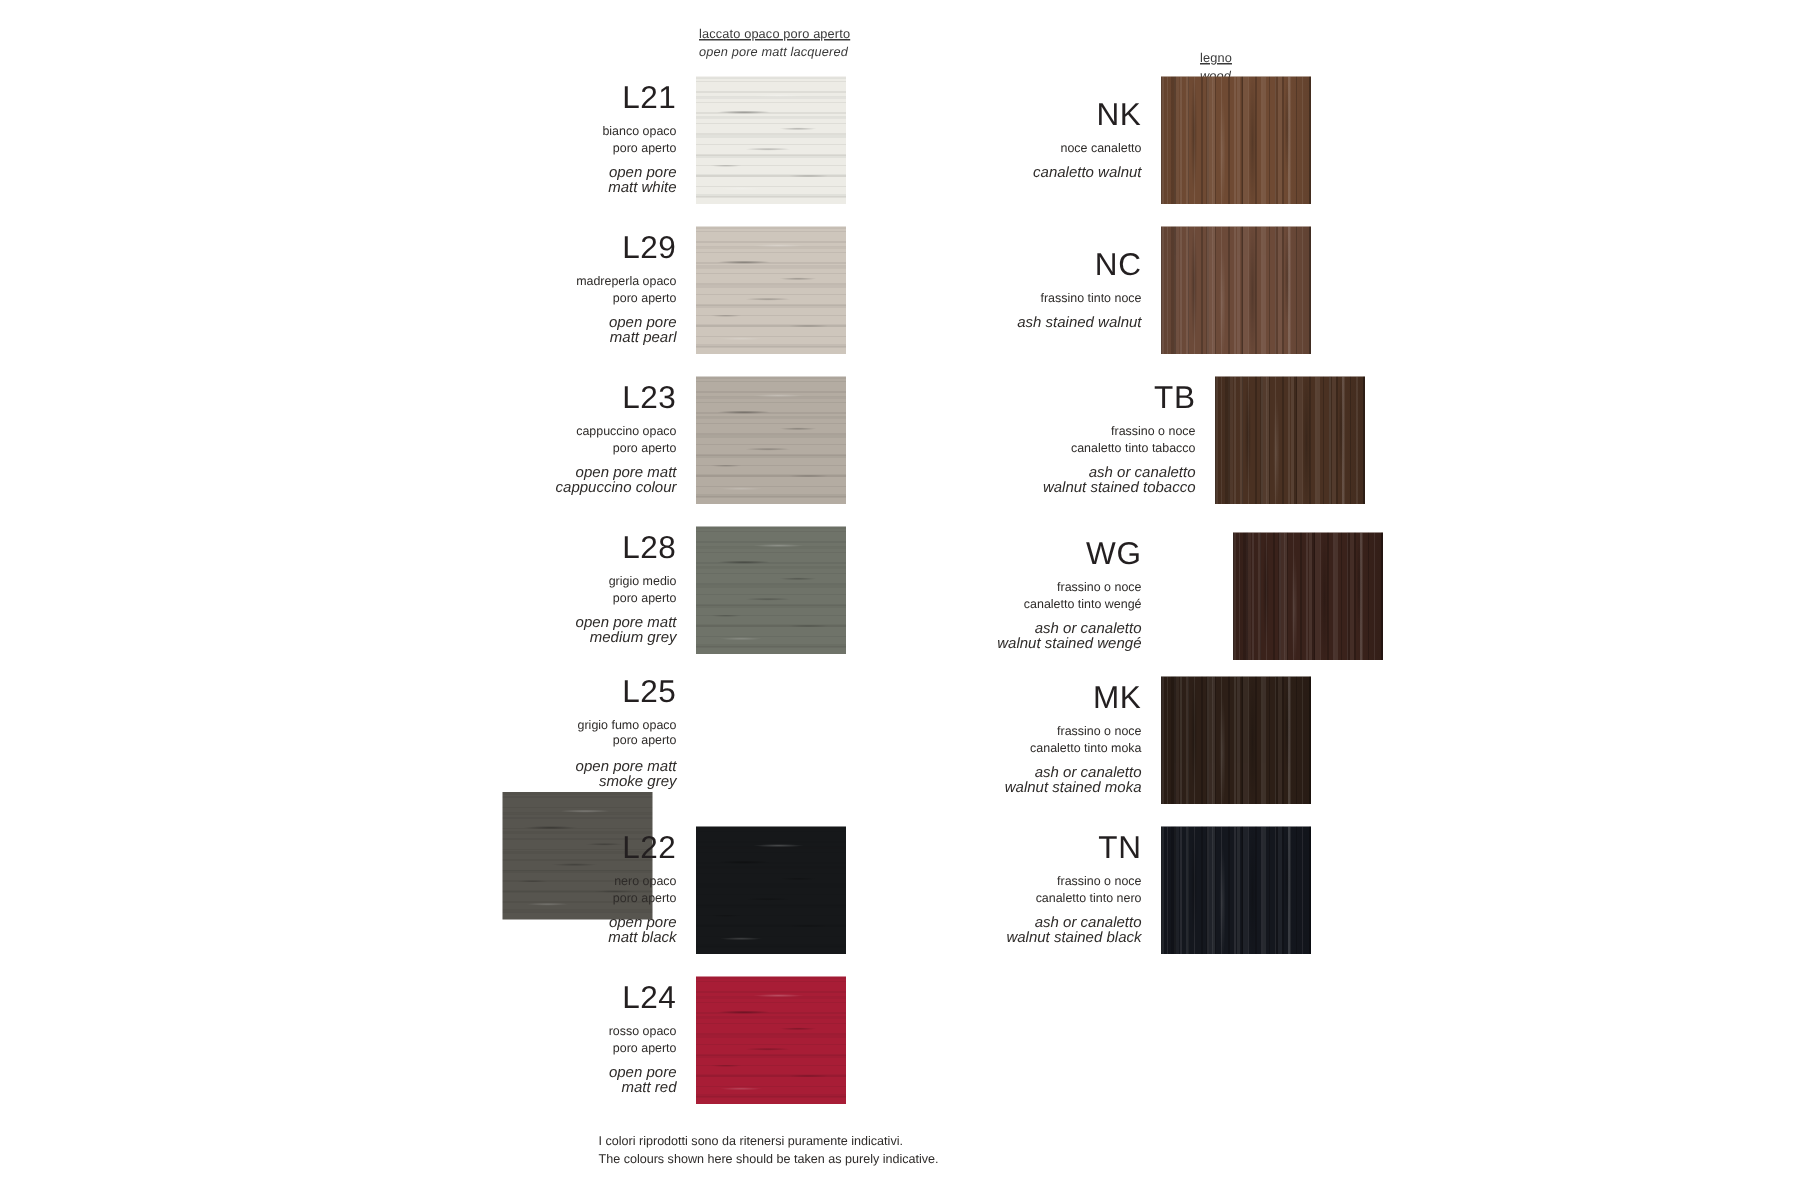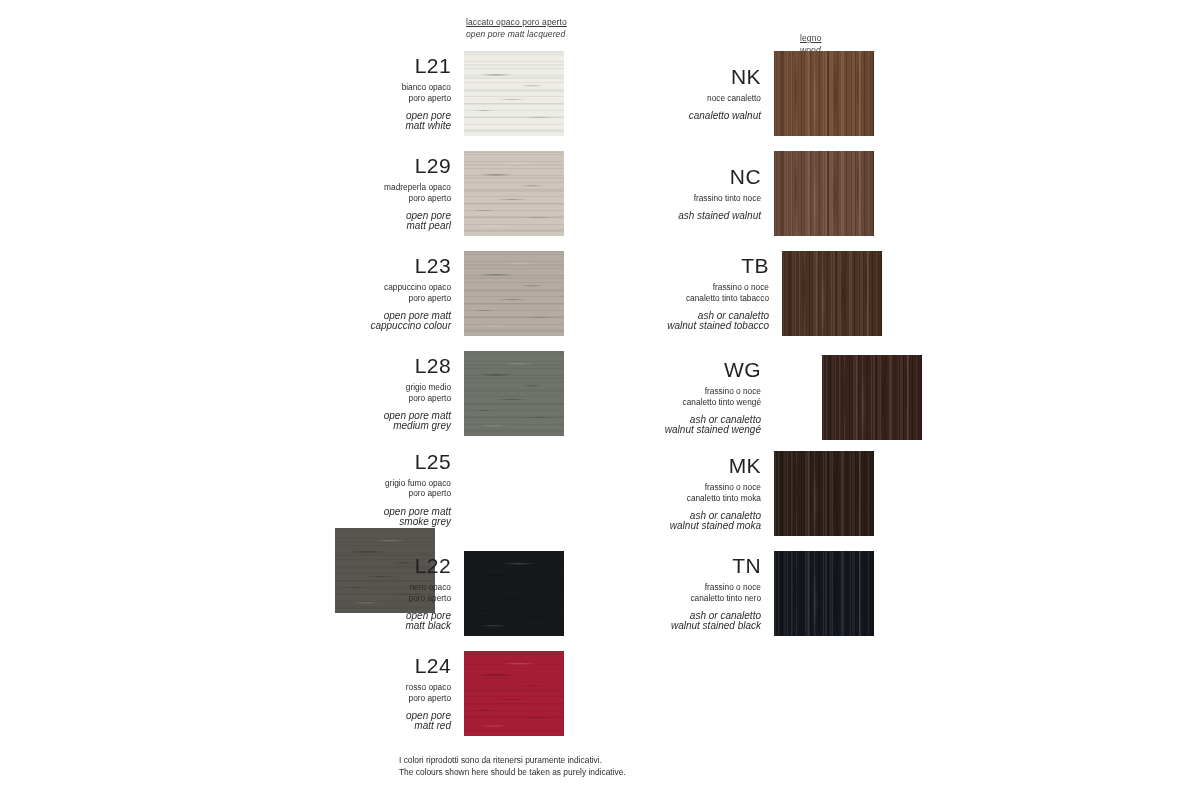--- a/index.html
+++ b/index.html
@@ -230,21 +230,21 @@
         <div class="swatch wood" style="background: rgb(111, 74, 51);"></div>
       </div>
       <div class="row" style="left: 616px; top: 151px;">
         <div class="txt">
           <div class="code">NC</div>
           <div class="desc-it">frassino tinto noce</div>
           <div class="desc-en">ash stained walnut</div>
         </div>
         <div class="swatch wood" style="background: rgb(108, 74, 57);"></div>
       </div>
-      <div class="row" style="left: 624px; top: 251px;">
+      <div class="row" style="left: 652px; top: 251px;">
         <div class="txt">
           <div class="code">TB</div>
           <div class="desc-it">frassino o noce
 canaletto tinto tabacco</div>
           <div class="desc-en">ash or canaletto
 walnut stained tobacco</div>
         </div>
         <div class="swatch wood" style="background: rgb(74, 49, 34);"></div>
       </div>
       <div class="row" style="left: 616px; top: 355px; gap: 48px;">

